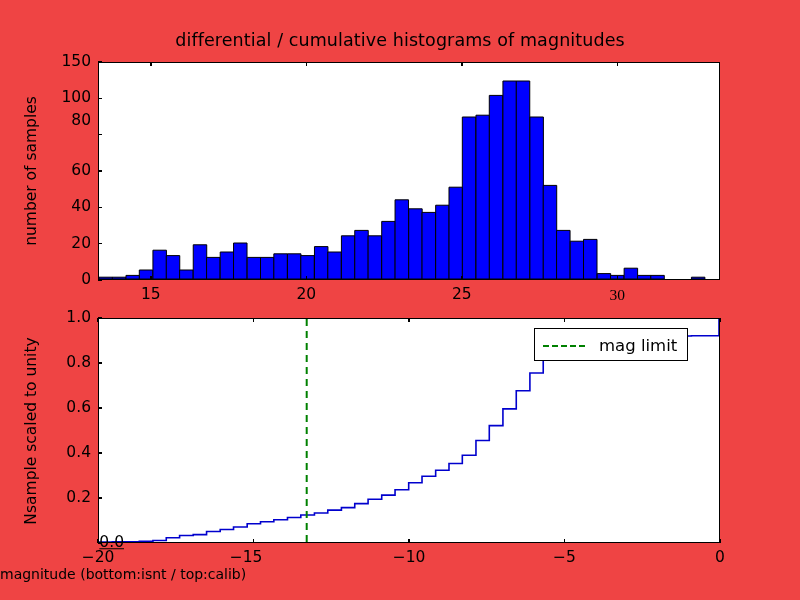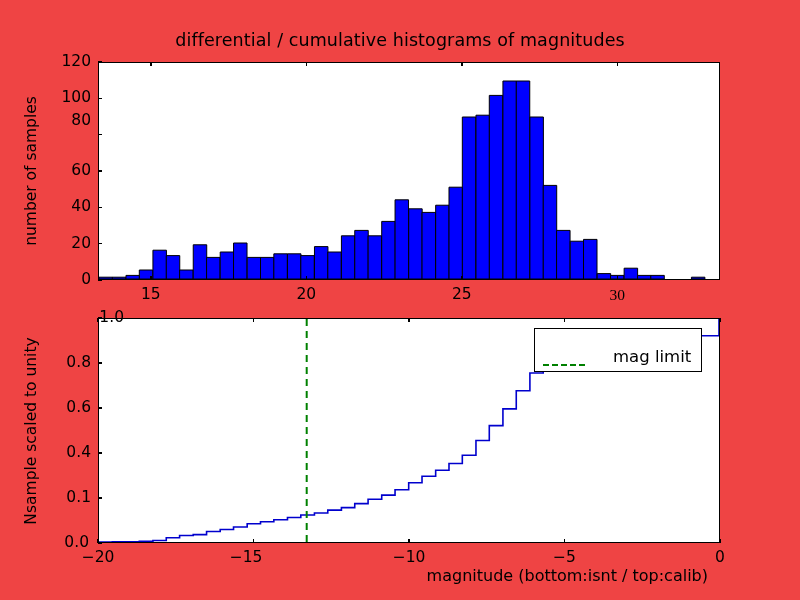--- a/index.html
+++ b/index.html
@@ -21,26 +21,26 @@
   .tickmark{position:absolute;background:#000;}
   .tickmark.y{width:4px;height:1.4px;}
   .tickmark.x{height:4px;width:1.4px;}
 
   #title{position:absolute;left:0;top:30px;width:800px;text-align:center;
          font-size:17.5px;color:#000;letter-spacing:0.1px;}
 
   .ylabel{position:absolute;font-size:15.5px;color:#000;white-space:nowrap;
           transform-origin:0 0;transform:rotate(-90deg);}
 
-  #xlabel-bot{position:absolute;left:0;top:566px;width:708px;text-align:right;
-              font-size:16px;color:#000;}
+  #xlabel-bot{position:absolute;left:0;top:566px;width:708px;text-align:left;
+              font-size:14px;color:#000;}
 
   
   #legend{position:absolute;left:534px;top:328px;border:1.4px solid #000;background:#fff;
-          padding:18px 10px 5px 8px;display:flex;align-items:flex-end;gap:28px;box-sizing:border-box;}
+          padding:7px 10px 5px 8px;display:flex;align-items:center;gap:14px;box-sizing:border-box;}
   #legend .swatch{width:42px;height:0;border-top:2.4px dashed #008000;display:block;}
   #legend .lbl{font-size:16.5px;color:#000;white-space:nowrap;}
 </style>
 </head>
 <body>
 
 <div id="figure">
 
   <div id="title">differential / cumulative histograms of magnitudes</div>
 
@@ -92,43 +92,43 @@
       </svg>
   </div>
   <div id="ylab-top" class="ylabel" style="left: 22px; top: 171px; transform: rotate(-90deg) translate(-50%, 0px);">number of samples</div>
   <div id="top-yticks">
       <div class="ticklabel ytick" style="right: 709px; top: 280px;">0</div>
       <div class="ticklabel ytick" style="right: 709px; top: 243.667px;">20</div>
       <div class="ticklabel ytick" style="right: 709px; top: 207.333px;">40</div>
       <div class="ticklabel ytick" style="right: 709px; top: 171px; text-align: center;">60</div>
       <div class="ticklabel ytick" style="right: 709px; top: 121px;">80</div>
       <div class="ticklabel ytick" style="right: 709px; top: 98.3333px;">100</div>
-      <div class="ticklabel ytick" style="right: 709px; top: 62px;">120</div>
+      <div class="ticklabel ytick" style="right: 709px; top: 62px;">150</div>
     </div>
   <div id="top-xticks">
       <div class="ticklabel xtick" style="left: 150.87px; top: 287px;">15</div>
       <div class="ticklabel xtick" style="left: 306.37px; top: 287px;">20</div>
       <div class="ticklabel xtick" style="left: 461.87px; top: 287px;">25</div>
       <div class="ticklabel xtick" style="left: 617.37px; top: 287px; font-family: Liberation Serif, serif;">30</div>
     </div>
 
   <div class="axes" id="ax-bot">
     <svg class="plotsvg" id="cum-svg" viewBox="0 0 622 225" preserveAspectRatio="none">
         <path d="M 0.00 225.00 L 13.37 225.00 L 13.37 224.78 L 27.06 224.78 L 27.06 224.78 L 40.43 224.78 L 40.43 224.32 L 54.11 224.32 L 54.11 223.43 L 67.49 223.43 L 67.49 220.72 L 80.86 220.72 L 80.86 218.47 L 94.54 218.47 L 94.54 217.57 L 107.92 217.57 L 107.92 214.43 L 121.60 214.43 L 121.60 212.40 L 134.97 212.40 L 134.97 209.93 L 148.66 209.93 L 148.66 206.55 L 162.03 206.55 L 162.03 204.53 L 175.40 204.53 L 175.40 202.50 L 189.09 202.50 L 189.09 200.25 L 202.46 200.25 L 202.46 197.78 L 216.14 197.78 L 216.14 195.75 L 229.52 195.75 L 229.52 192.82 L 243.20 192.82 L 243.20 190.35 L 256.57 190.35 L 256.57 186.30 L 269.95 186.30 L 269.95 181.80 L 283.63 181.80 L 283.63 177.75 L 297.00 177.75 L 297.00 172.35 L 310.69 172.35 L 310.69 165.15 L 324.06 165.15 L 324.06 158.63 L 337.75 158.63 L 337.75 152.55 L 351.12 152.55 L 351.12 145.80 L 364.49 145.80 L 364.49 137.47 L 378.18 137.47 L 378.18 122.63 L 391.55 122.63 L 391.55 107.55 L 405.23 107.55 L 405.23 90.68 L 418.61 90.68 L 418.61 72.45 L 432.29 72.45 L 432.29 54.45 L 445.66 54.45 L 445.66 39.60 L 459.04 39.60 L 459.04 31.05 L 472.72 31.05 L 472.72 26.55 L 486.09 26.55 L 486.09 23.17 L 499.78 23.17 L 499.78 19.57 L 513.15 19.57 L 513.15 19.13 L 526.83 19.13 L 526.83 18.67 L 540.21 18.67 L 540.21 17.77 L 553.58 17.77 L 553.58 17.32 L 567.26 17.32 L 567.26 17.10 L 580.64 17.10 L 580.64 17.10 L 594.32 17.10 L 594.32 16.88 L 607.69 16.88 L 607.69 16.88 L 622.00 16.88 L 622.00 0.00" fill="none" stroke="#0000cd" stroke-width="1.6" vector-effect="non-scaling-stroke"></path>
         <line x1="208.37" x2="208.37" y1="0" y2="225" stroke="#008000" stroke-width="2" stroke-dasharray="7,5" vector-effect="non-scaling-stroke"></line>
       </svg>
   </div>
   <div id="ylab-bot" class="ylabel" style="left: 22px; top: 430.5px; transform: rotate(-90deg) translate(-50%, 0px);">Nsample scaled to unity</div>
   <div id="bot-yticks">
-      <div class="ticklabel ytick" style="right: 711px; top: 543px;">0.0</div>
-      <div class="ticklabel ytick" style="right: 709px; top: 498px;">0.1</div>
+      <div class="ticklabel ytick" style="right: 676px; top: 543px; text-decoration: underline;">0.0</div>
+      <div class="ticklabel ytick" style="right: 709px; top: 498px;">0.2</div>
       <div class="ticklabel ytick" style="right: 709px; top: 453px;">0.4</div>
       <div class="ticklabel ytick" style="right: 709px; top: 408px;">0.6</div>
       <div class="ticklabel ytick" style="right: 709px; top: 363px;">0.8</div>
-      <div class="ticklabel ytick" style="right: 676px; top: 318px;">1.0</div>
+      <div class="ticklabel ytick" style="right: 709px; top: 318px;">1.0</div>
     </div>
   <div id="bot-xticks">
       <div class="ticklabel xtick" style="left: 98px; top: 550px;">−20</div>
       <div class="ticklabel xtick" style="left: 246px; top: 550px;">−15</div>
       <div class="ticklabel xtick" style="left: 409px; top: 550px;">−10</div>
       <div class="ticklabel xtick" style="left: 564.5px; top: 550px;">−5</div>
       <div class="ticklabel xtick" style="left: 720px; top: 550px;">0</div>
     </div>
   <div id="xlabel-bot">magnitude (bottom:isnt / top:calib)</div>
 

